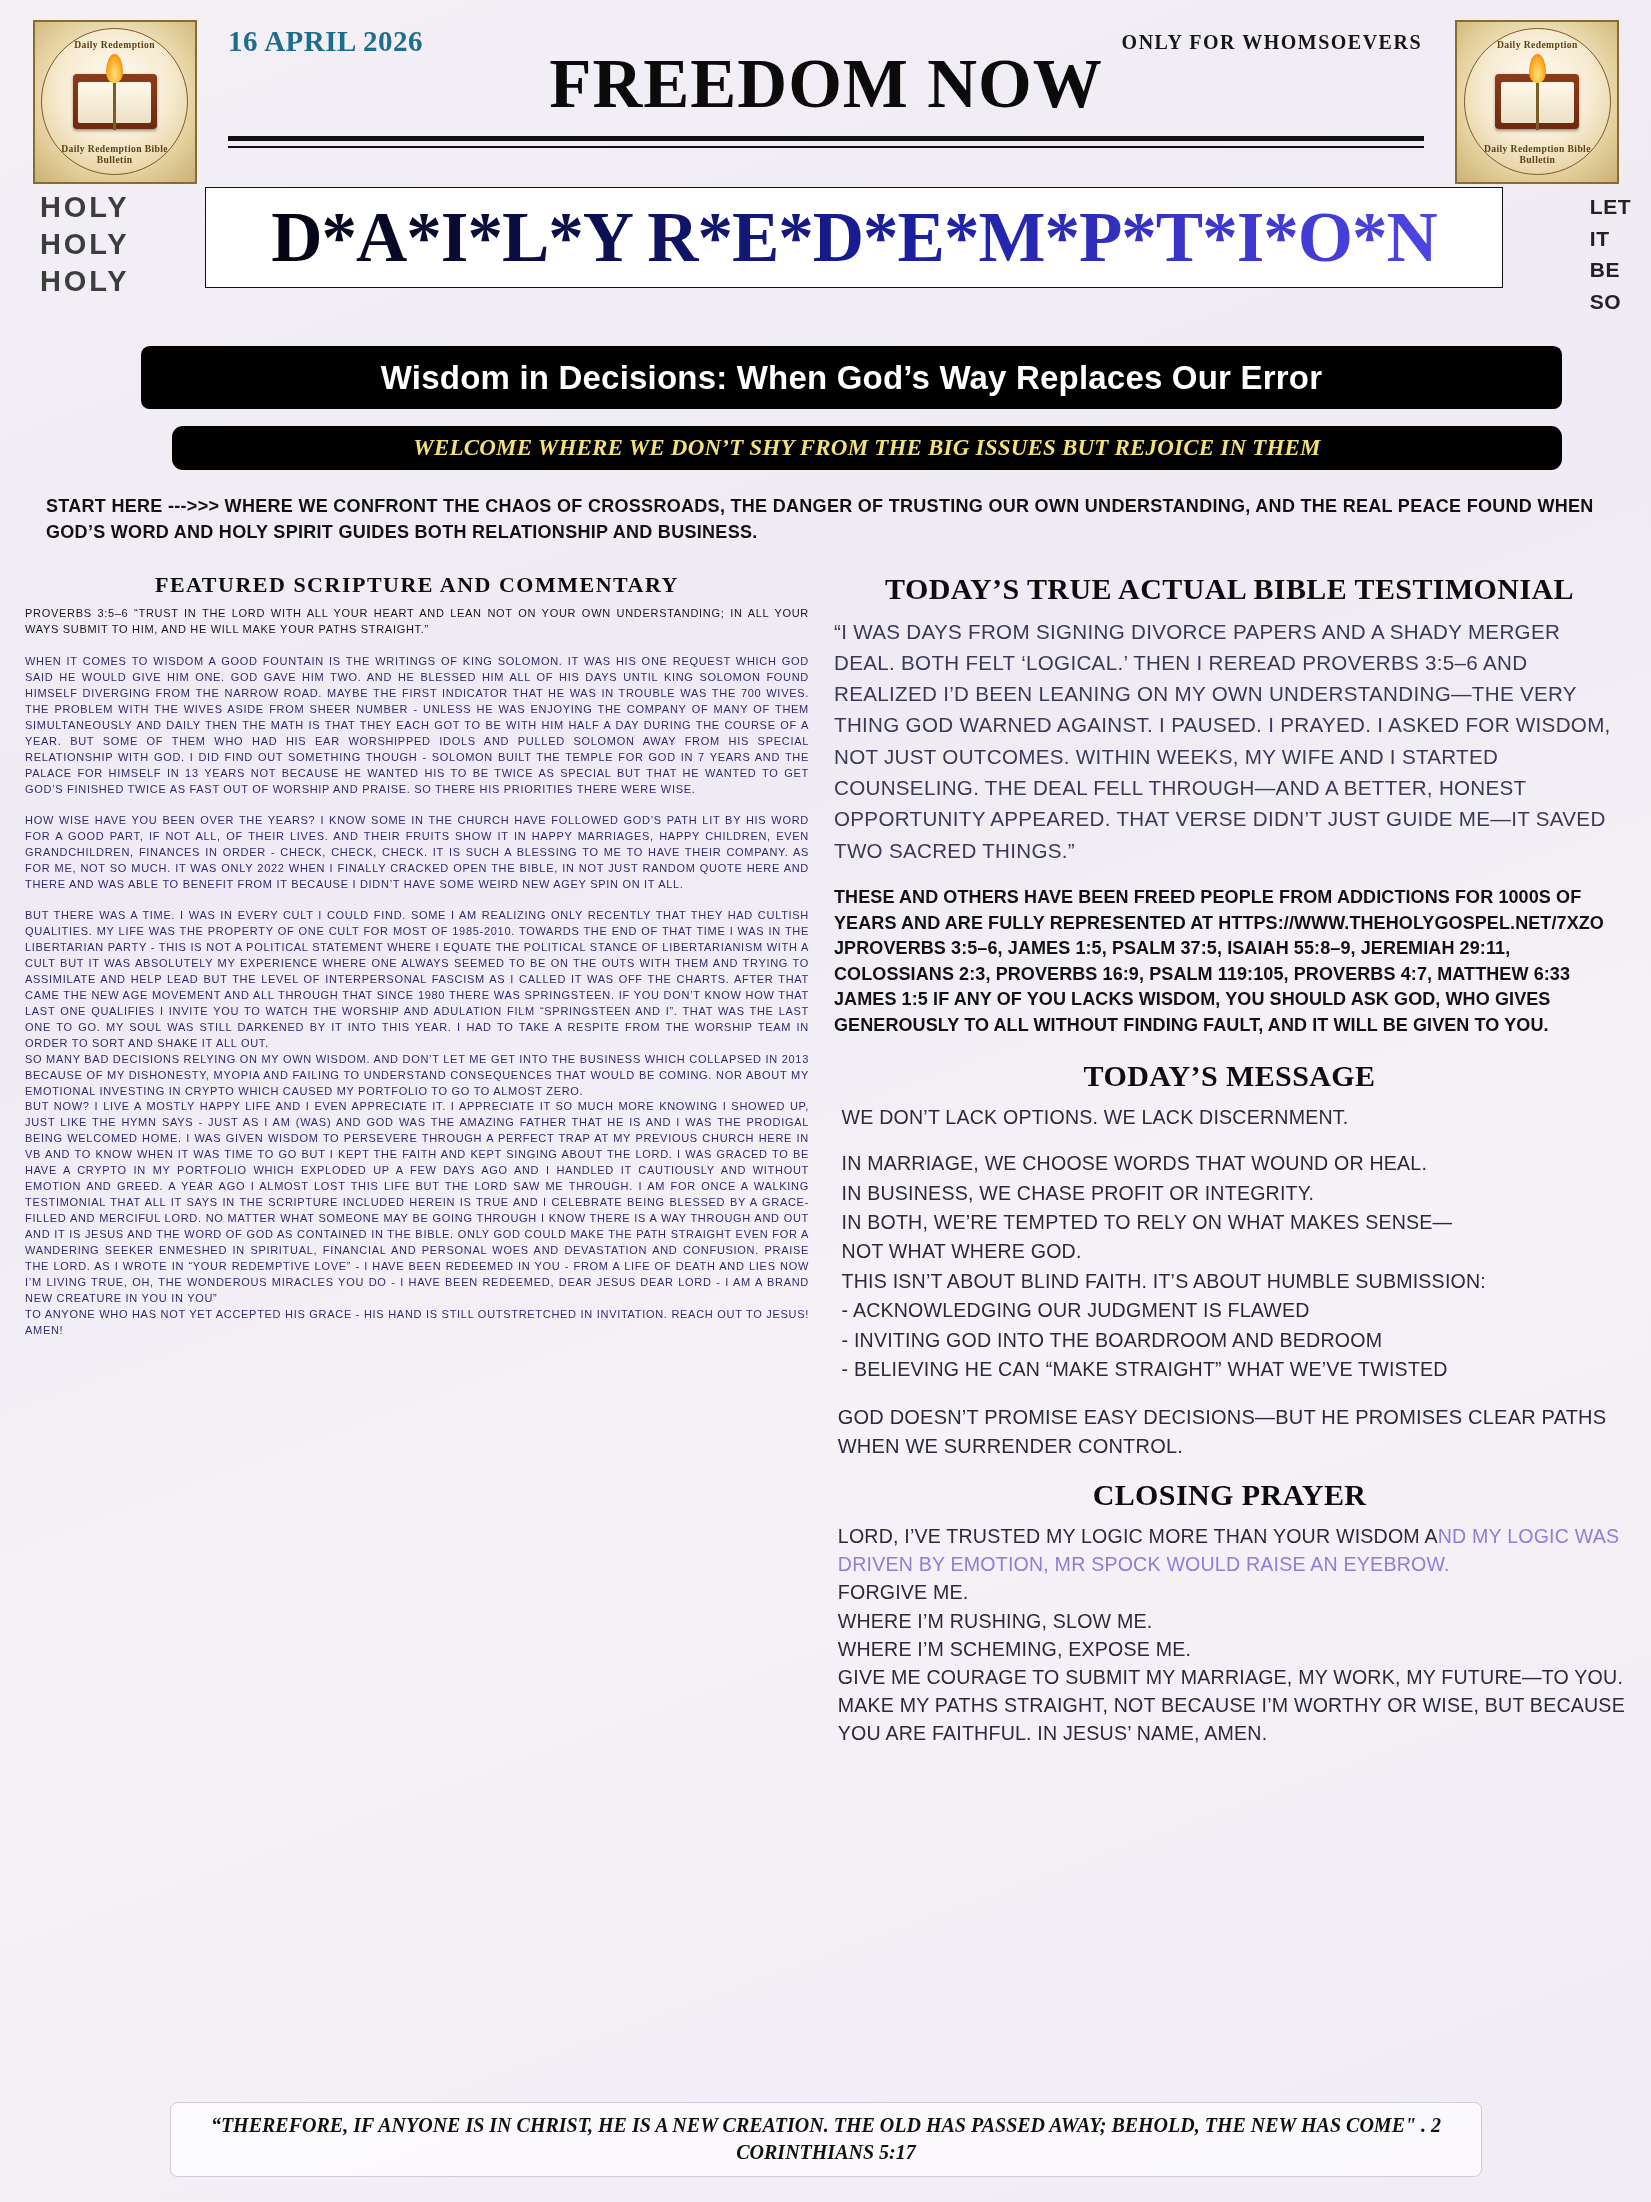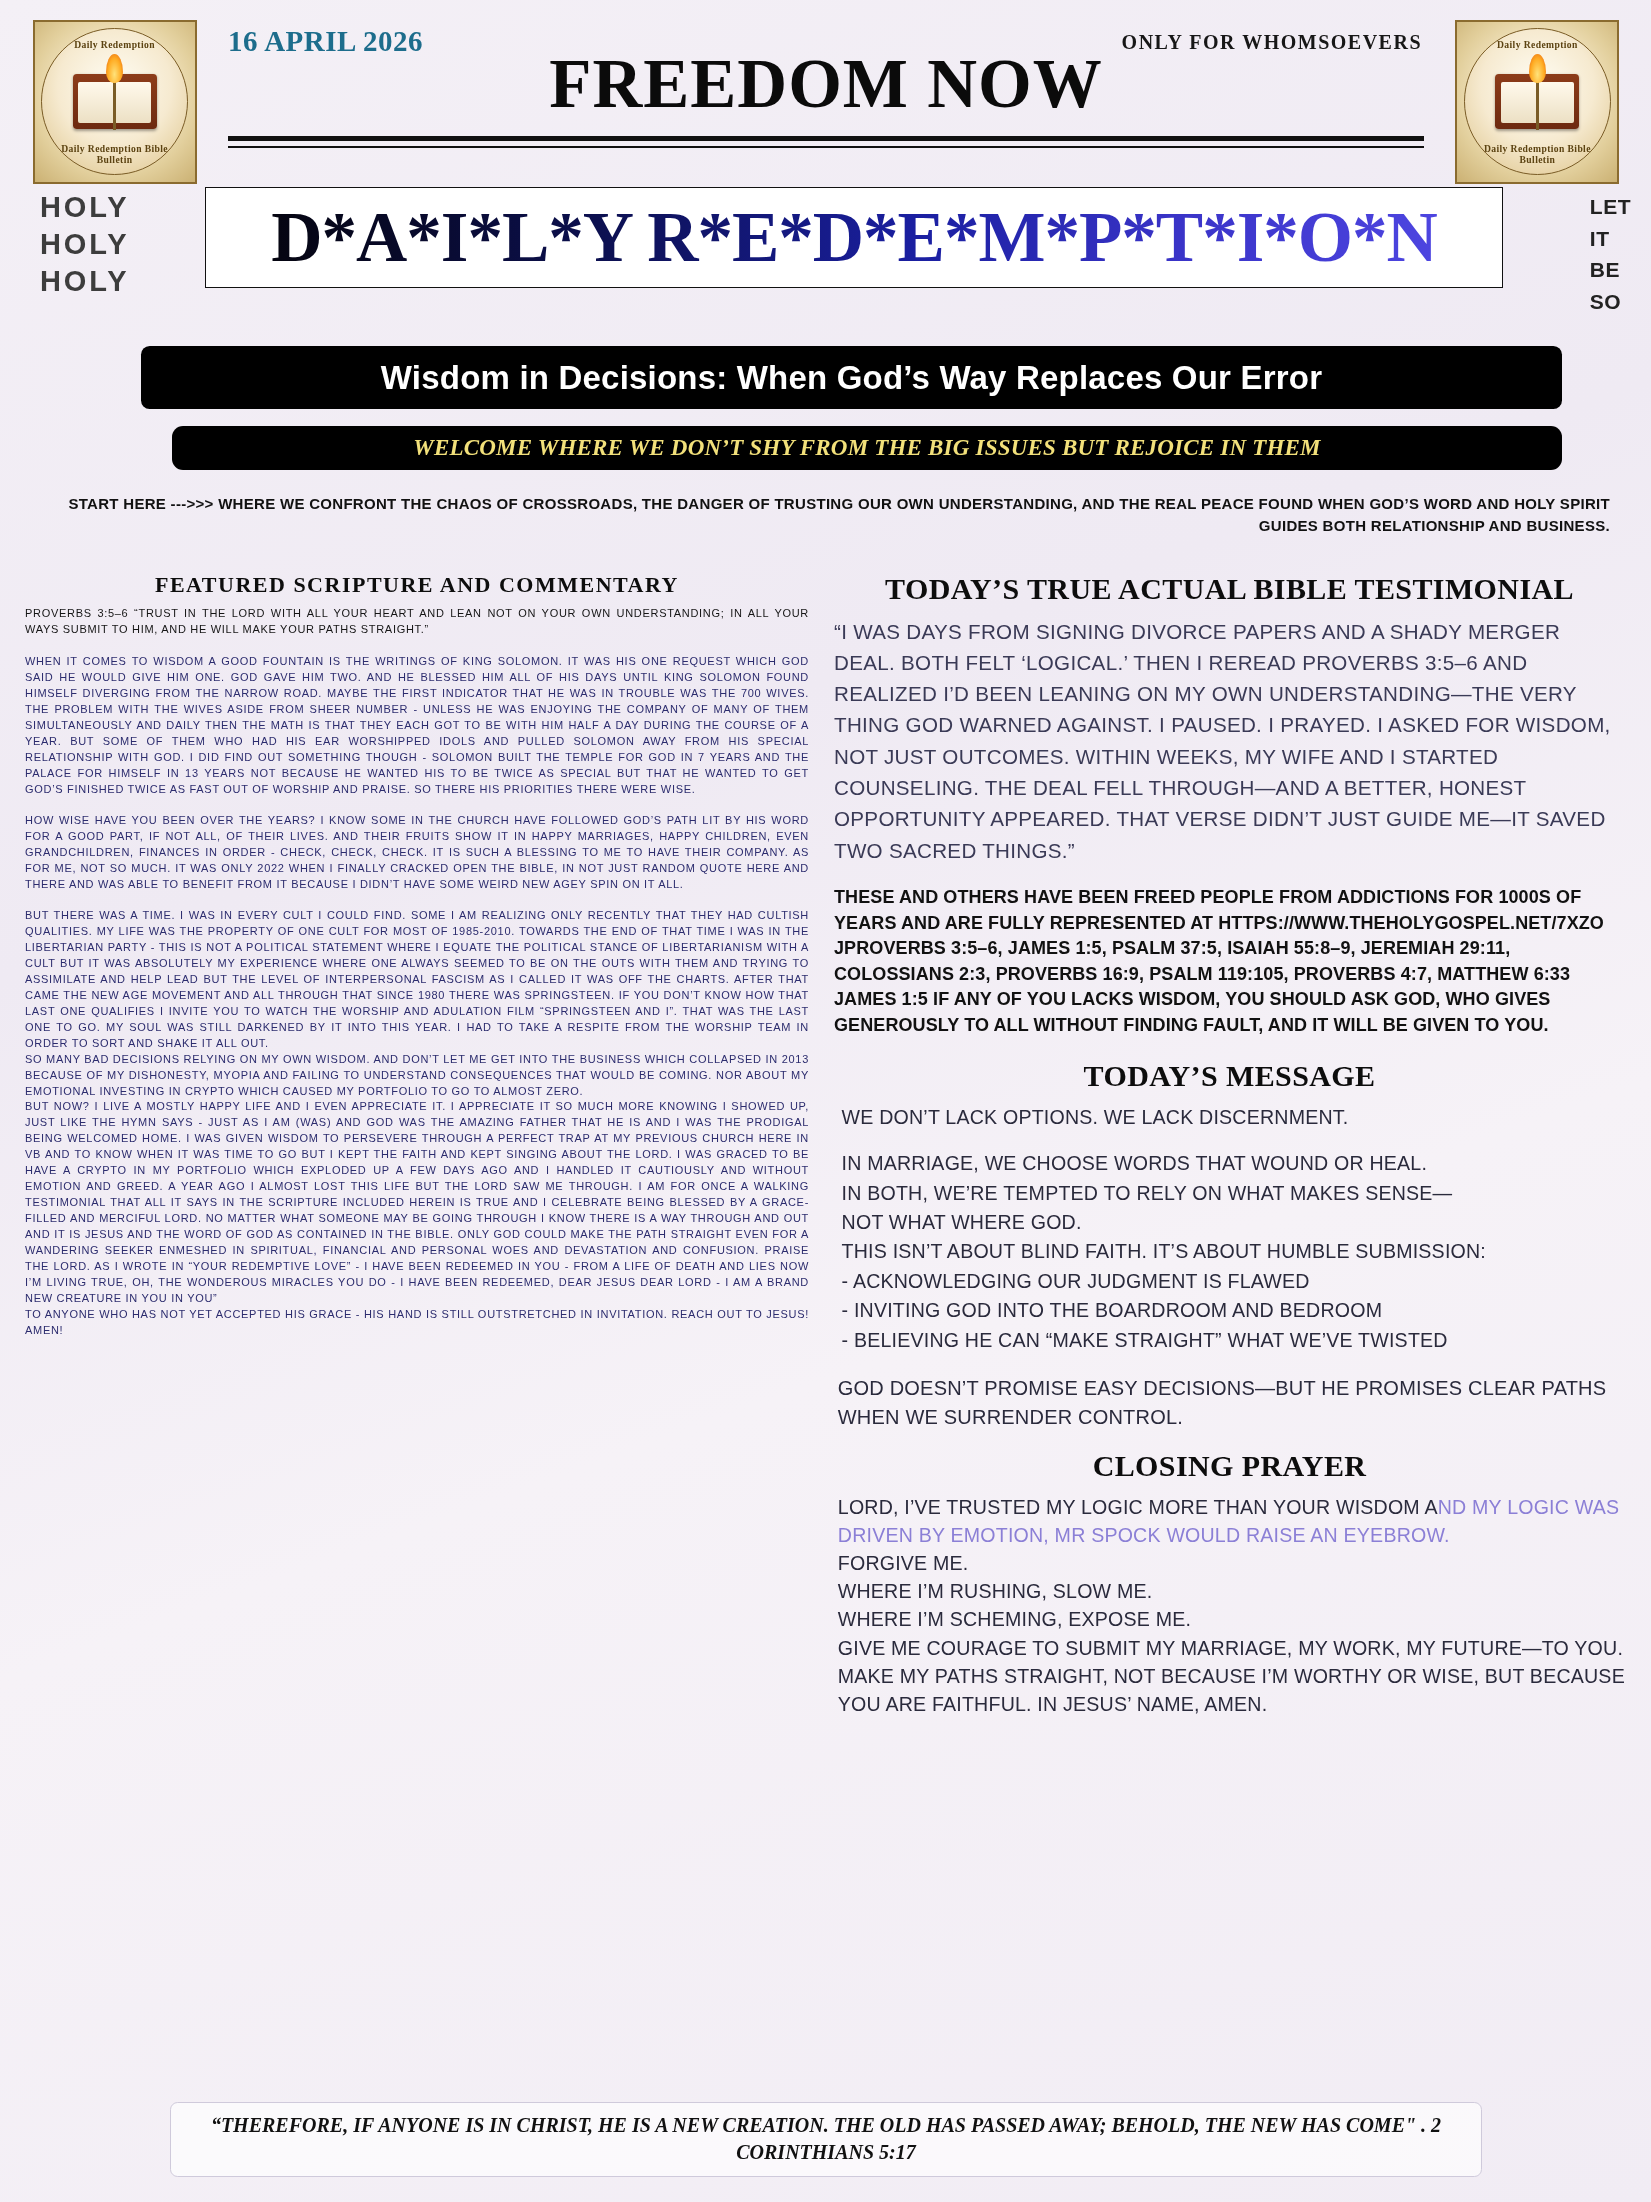--- a/index.html
+++ b/index.html
@@ -226,22 +226,22 @@
     font-weight: bold;
     font-style: italic;
     letter-spacing: 0.2px;
     font-family: "Liberation Serif", serif;
   }
   .start-here {
     position: absolute;
     left: 46px;
     right: 42px;
     top: 493px;
-    text-align: right;
-    font-size: 15px;
+    text-align: left;
+    font-size: 18px;
     font-weight: bold;
     letter-spacing: 0.3px;
     line-height: 1.45;
     color: #111;
   }
 
   
   .columns {
     position: absolute;
     left: 25px;
@@ -425,20 +425,21 @@
         <div>THESE  AND OTHERS HAVE BEEN FREED PEOPLE FROM ADDICTIONS FOR 1000S OF YEARS AND ARE FULLY REPRESENTED AT HTTPS://WWW.THEHOLYGOSPEL.NET/7XZO</div>
         <div>JPROVERBS 3:5–6, JAMES 1:5, PSALM 37:5, ISAIAH 55:8–9, JEREMIAH 29:11, COLOSSIANS 2:3, PROVERBS 16:9, PSALM 119:105, PROVERBS 4:7, MATTHEW 6:33</div>
         <div>JAMES 1:5 IF ANY OF YOU LACKS WISDOM, YOU SHOULD ASK GOD, WHO GIVES GENEROUSLY TO ALL WITHOUT FINDING FAULT, AND IT WILL BE GIVEN TO YOU.</div>
       </div>
 
       <div class="sec-title big">TODAY’S MESSAGE</div>
       <div class="message-body">
         <div>WE DON’T LACK OPTIONS. WE LACK DISCERNMENT.</div>
         <div class="spacer"></div>
         <div>IN MARRIAGE, WE CHOOSE WORDS THAT WOUND OR HEAL.</div>
+        <div>IN BUSINESS, WE CHASE PROFIT OR INTEGRITY.</div>
         <div>IN BOTH, WE’RE TEMPTED TO RELY ON WHAT MAKES SENSE—</div>
         <div>NOT WHAT WHERE GOD.</div>
         <div>THIS ISN’T ABOUT BLIND FAITH. IT’S ABOUT HUMBLE SUBMISSION:</div>
         <div>- ACKNOWLEDGING OUR JUDGMENT IS FLAWED</div>
         <div>- INVITING GOD INTO THE BOARDROOM AND BEDROOM</div>
         <div>- BELIEVING HE CAN “MAKE STRAIGHT” WHAT WE’VE TWISTED</div>
       </div>
       <div class="message-close">GOD DOESN’T PROMISE EASY DECISIONS—BUT HE PROMISES CLEAR PATHS WHEN WE SURRENDER CONTROL.</div>
 
       <div class="sec-title big">CLOSING PRAYER</div>

